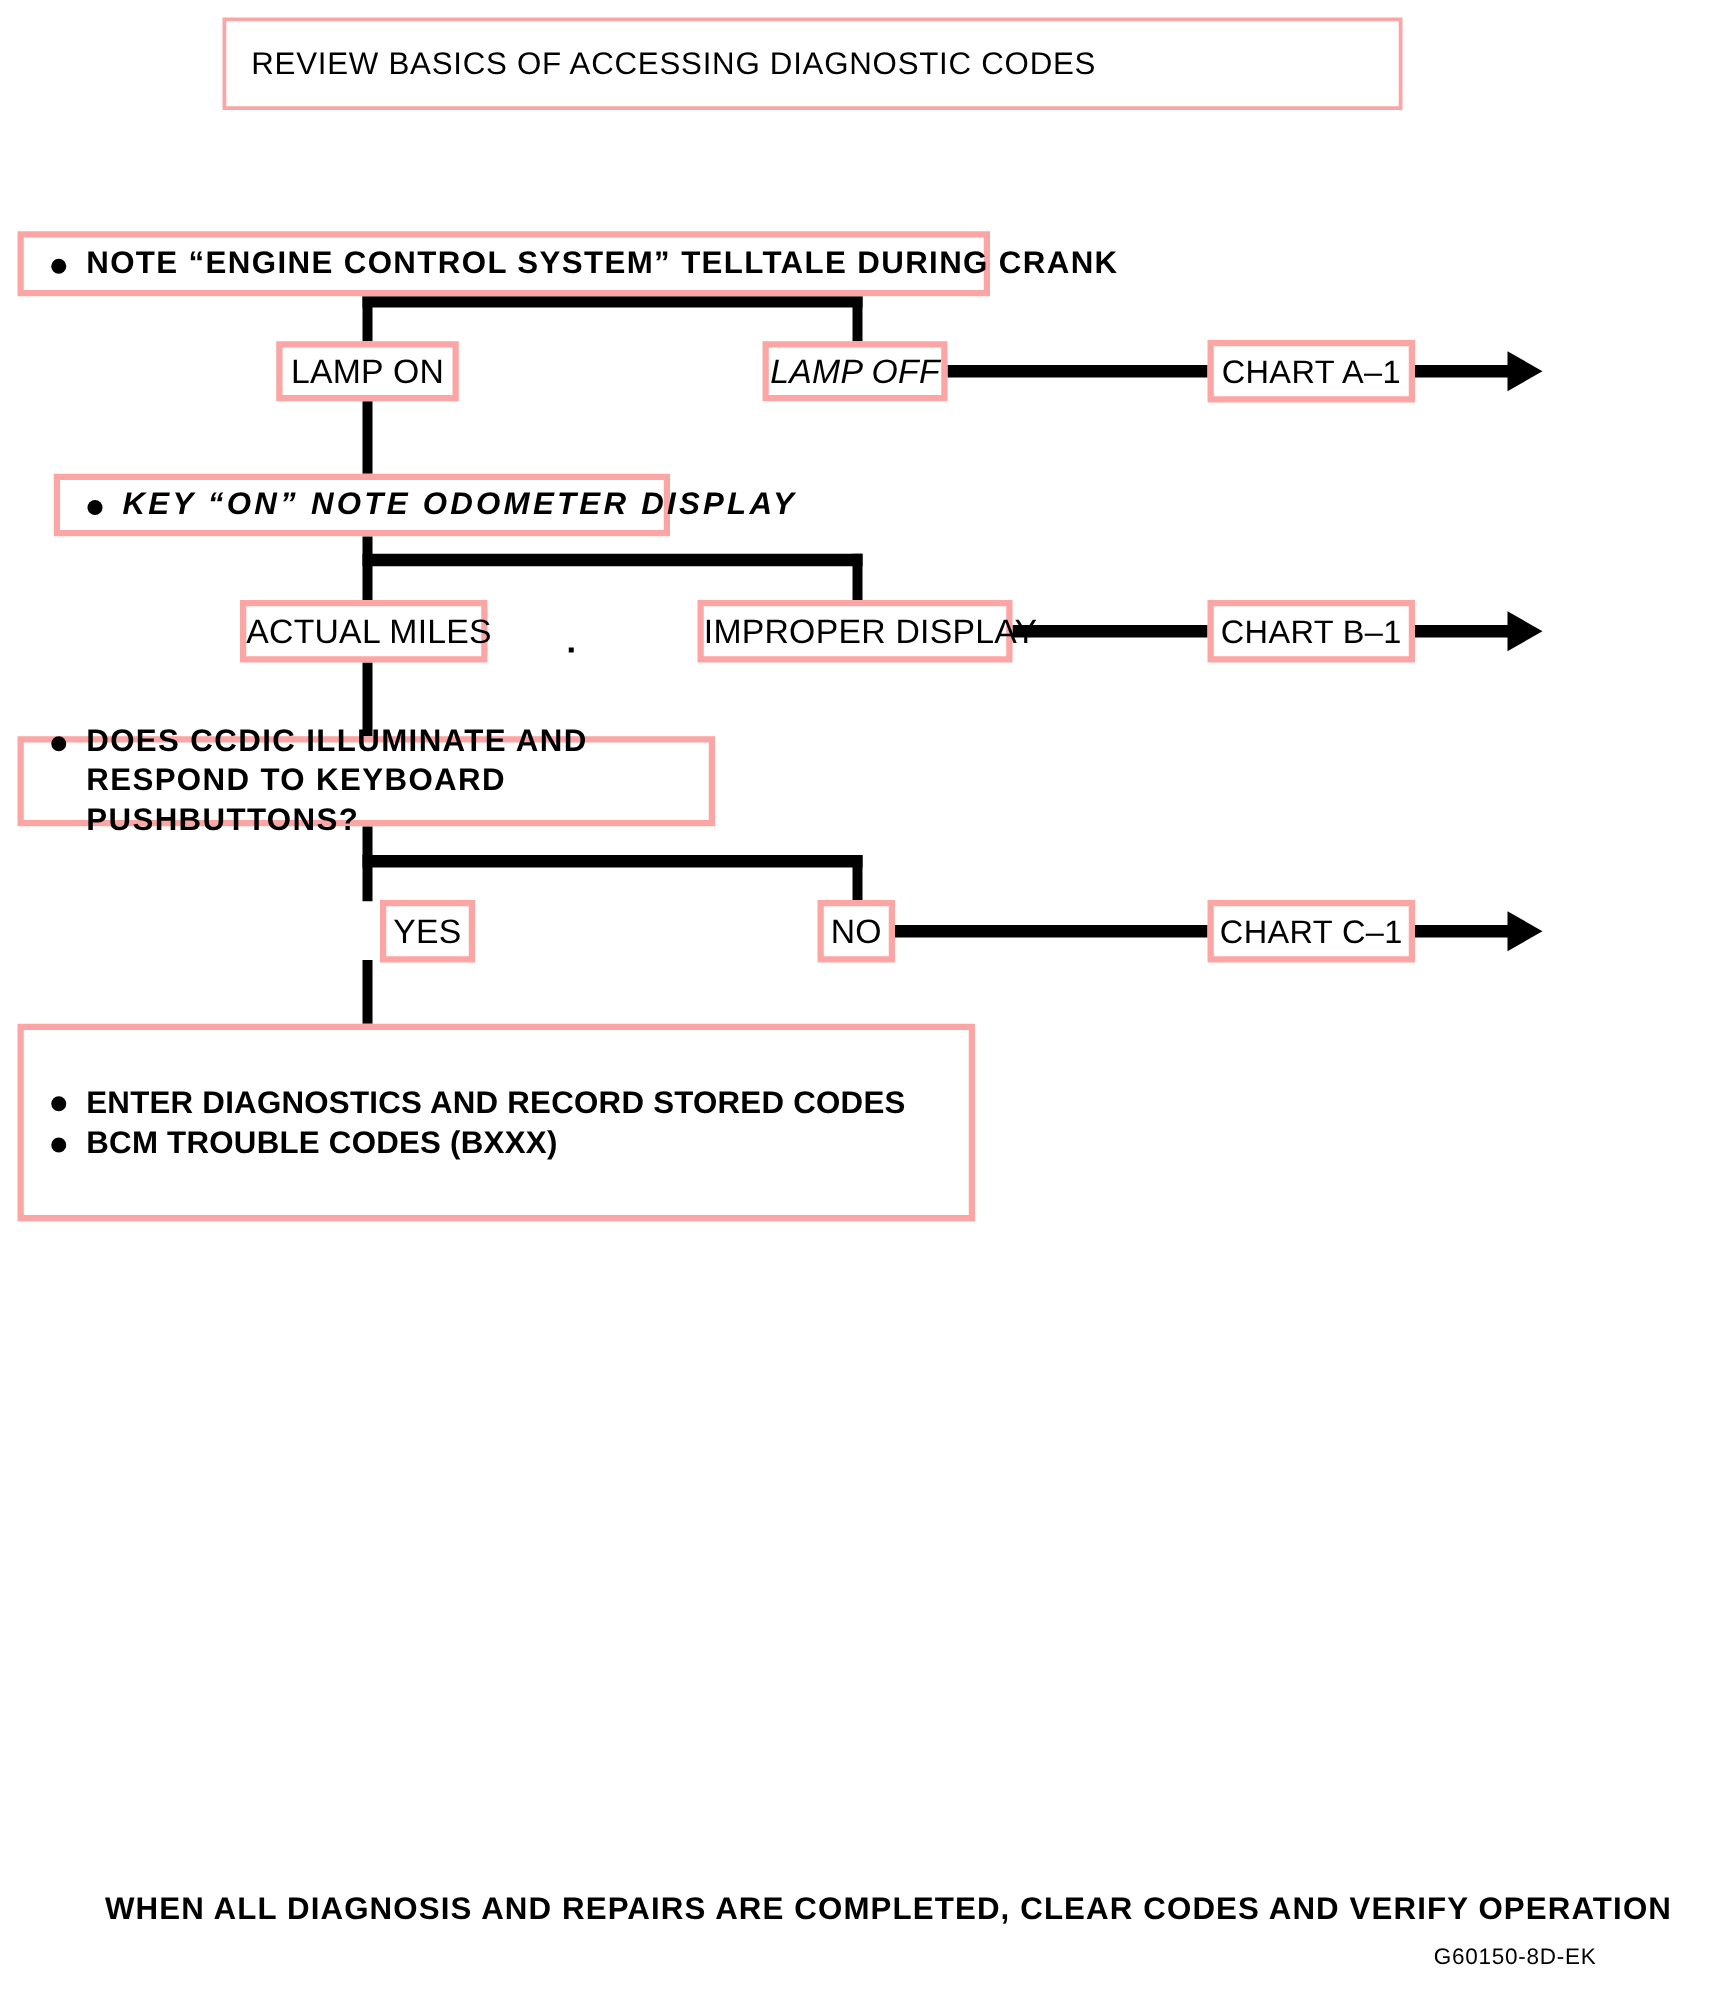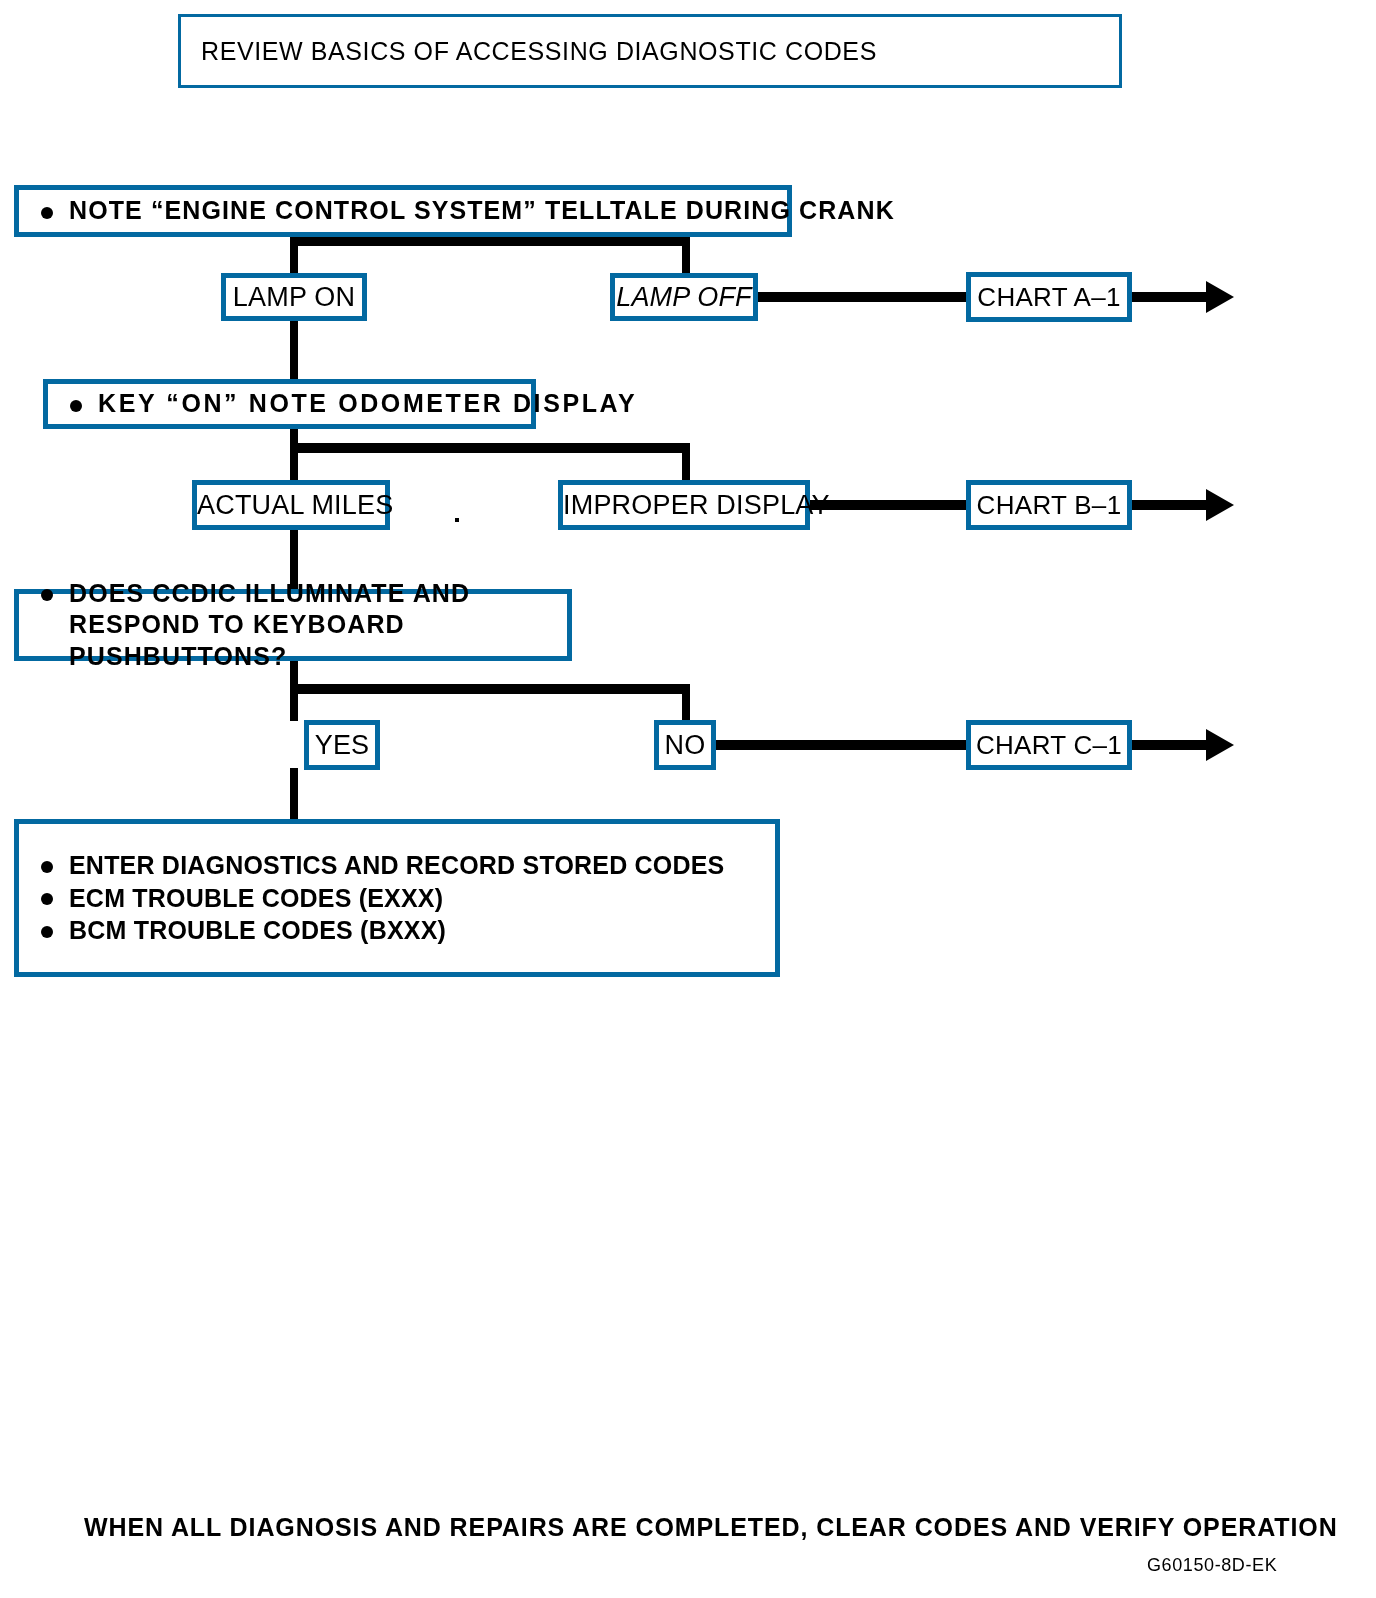--- a/index.html
+++ b/index.html
@@ -18,21 +18,21 @@
     height: 1598px;
     background: #ffffff;
     overflow: hidden;
   }
 
   
   .box {
     position: absolute;
     box-sizing: border-box;
     background: #ffffff;
-    border: 5px solid #0369a1;
+    border: 5px solid #fca5a5;
     display: flex;
     align-items: center;
     z-index: 5;
   }
   .box.thin { border-width: 3px; }
   .box.center { justify-content: center; }
 
   
   .lbl-title {
     font-size: 25px;
@@ -167,21 +167,21 @@
 
   <div class="conn" style="left:755px; top:292px; width:215px; height:10px;"></div>
   <div class="box center" style="left:966px; top:272px; width:166px; height:50px;">
     <span class="lbl-chart">CHART A–1</span>
   </div>
   <div class="conn" style="left:1128px; top:292px; width:85px; height:10px;"></div>
   <div class="arrow-head" style="left:1206px; top:281px;"></div>
 
   <div class="conn" style="left:290px; top:319px; width:8px; height:62px;"></div>
 
-  <div class="box bullet-box" style="left:43px; top:379px; width:493px; height:50px;">
+  <div class="box bullet-box" style="left:43px; top:379px; width:493px; height:50px;font-style:italic;">
     <ul class="bullet-list spaced">
       <li>KEY “ON” NOTE ODOMETER DISPLAY</li>
     </ul>
   </div>
 
   <div class="conn" style="left:290px; top:429px; width:8px; height:52px;"></div>
   <div class="conn" style="left:290px; top:443px; width:400px; height:10px;"></div>
   <div class="conn" style="left:682px; top:443px; width:8px; height:38px;"></div>
 
   <div class="box center" style="left:192px; top:480px; width:198px; height:50px;">
@@ -223,21 +223,20 @@
     <span class="lbl-chart">CHART C–1</span>
   </div>
   <div class="conn" style="left:1128px; top:740px; width:85px; height:10px;"></div>
   <div class="arrow-head" style="left:1206px; top:729px;"></div>
 
   <div class="conn" style="left:290px; top:768px; width:8px; height:55px;"></div>
 
   <div class="box bullet-box" style="left:14px; top:819px; width:766px; height:158px;">
     <ul class="bullet-list tight">
       <li>ENTER DIAGNOSTICS AND RECORD STORED CODES</li>
-      <li>ECM TROUBLE CODES (EXXX)</li>
       <li>BCM TROUBLE CODES (BXXX)</li>
     </ul>
   </div>
 
   <div class="footer-note" style="left:84px; top:1513px;">WHEN ALL DIAGNOSIS AND REPAIRS ARE COMPLETED, CLEAR CODES AND VERIFY OPERATION</div>
   <div class="footer-code" style="left:1147px; top:1555px;">G60150-8D-EK</div>
 
 </div>
 
 </body></html>

